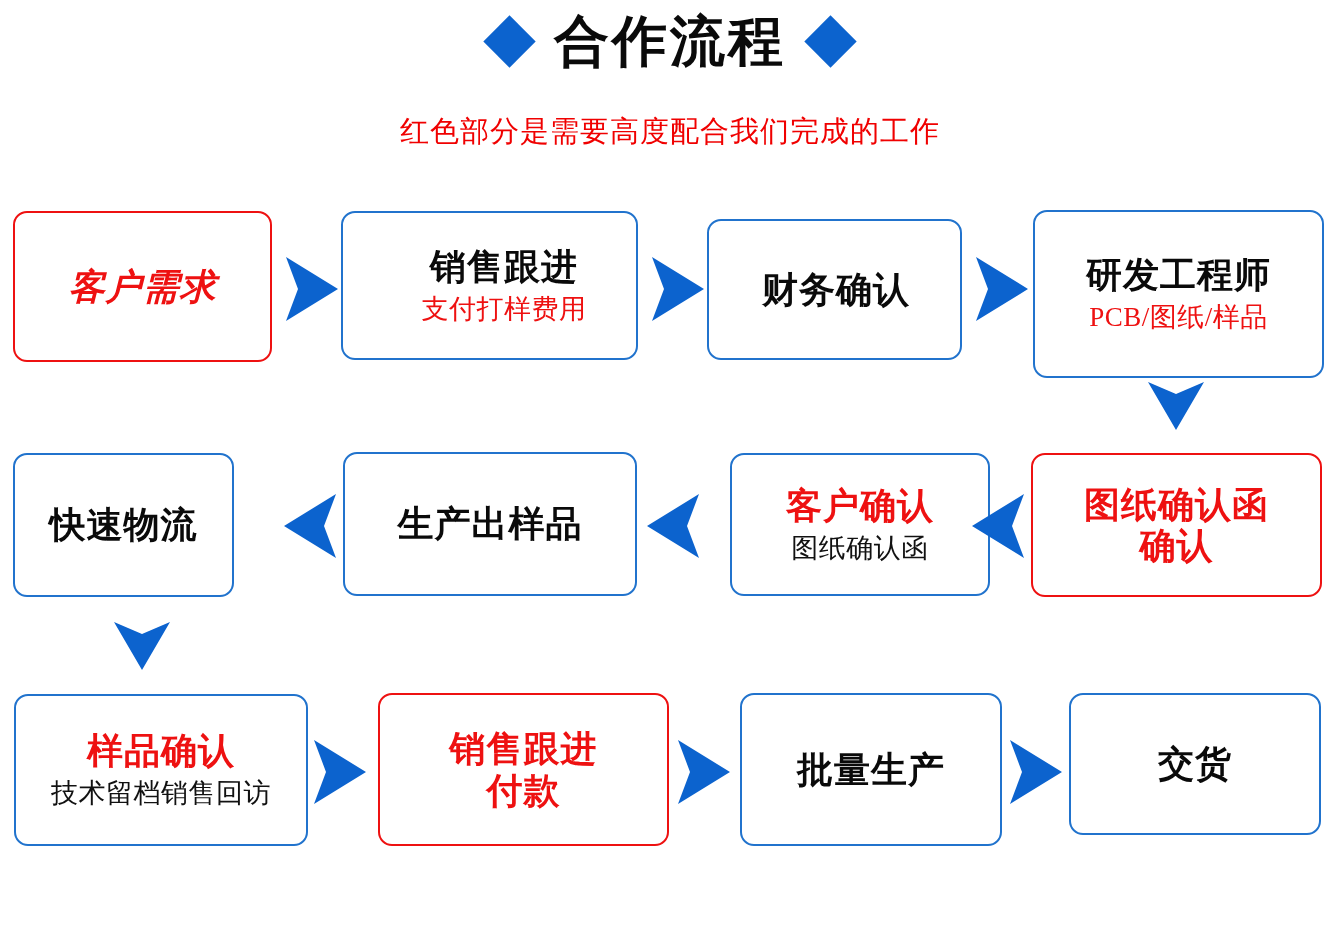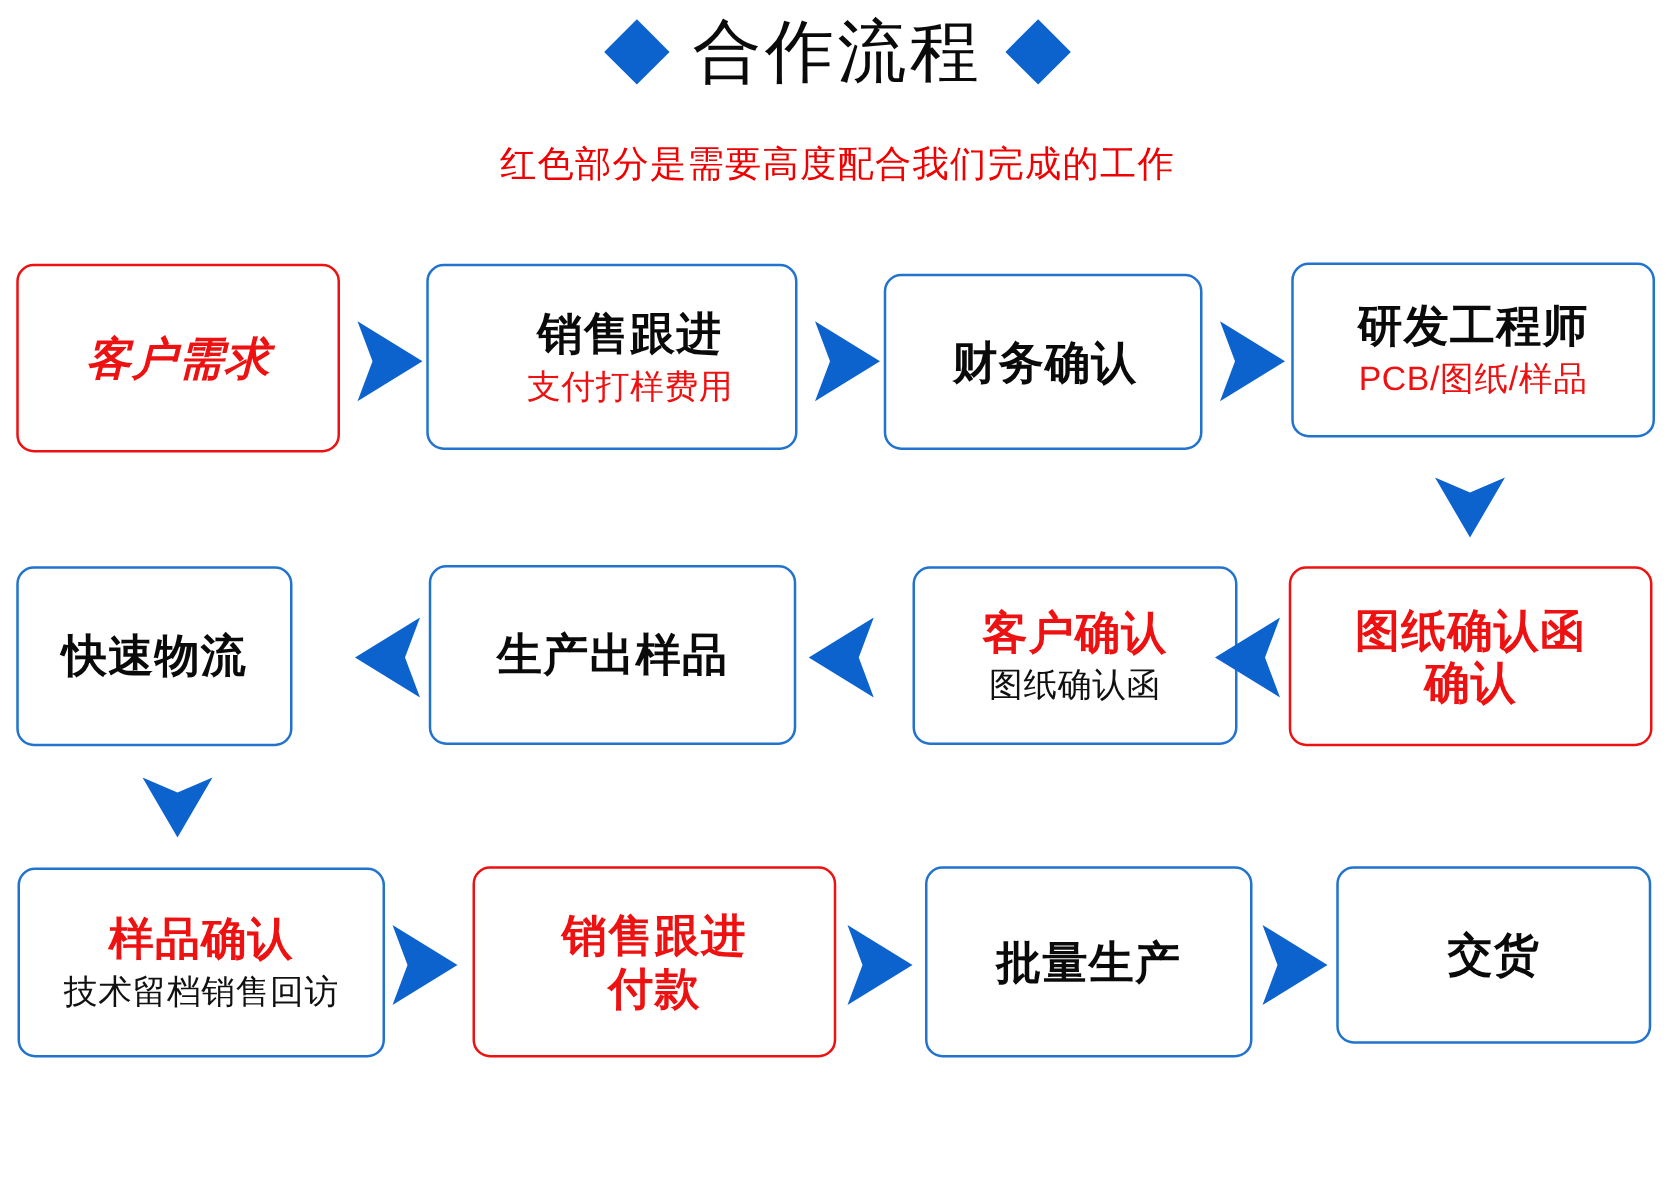--- a/index.html
+++ b/index.html
@@ -40,21 +40,21 @@
   }
   .diamond {
     width: 37px;
     height: 37px;
     background: #0C63CE;
     transform: rotate(45deg);
     flex: 0 0 auto;
   }
   .title-text {
     font-size: 55px;
-    font-weight: 400;
+    font-weight: 700;
     color: #0a0a0a;
     letter-spacing: 3px;
     line-height: 1;
     white-space: nowrap;
   }
   .subtitle {
     position: absolute;
     left: 0;
     top: 112px;
     width: 1340px;
@@ -94,20 +94,21 @@
     color: #EE1111;
   }
   .node .sub {
     font-size: 27px;
     font-weight: 400;
     color: #111111;
     line-height: 1.2;
     margin-top: 6px;
     letter-spacing: 0.5px;
     white-space: nowrap;
+    font-family: Liberation Serif, serif;
   }
   .node .sub.red {
     color: #EE1111;
   }
 
   
   .arrow {
     position: absolute;
     line-height: 0;
   }
@@ -151,21 +152,21 @@
   <div class="node" style="left:707px; top:219px; width:255px; height:141px;padding-left:11px;">
     <div class="main">财务确认</div>
   </div>
 
   <div class="arrow" style="left:974px; top:255px; width:56px; height:68px;">
     <svg width="56" height="68" viewBox="0 0 56 68">
       <path d="M2 2 L54 34 L2 66 L14 34 Z" fill="#0C63CE"></path>
     </svg>
   </div>
 
-  <div class="node" style="left:1033px; top:210px; width:291px; height:140px;border-radius:14px;">
+  <div class="node" style="left:1033px; top:210px; width:291px; height:168px;border-radius:14px;">
     <div class="main">研发工程师</div>
     <div class="sub red">PCB/图纸/样品</div>
   </div>
 
   <div class="arrow" style="left:1146px; top:380px; width:60px; height:52px;">
     <svg width="60" height="52" viewBox="0 0 60 52">
       <path d="M2 2 L30 14 L58 2 L30 50 Z" fill="#0C63CE"></path>
     </svg>
   </div>
 

